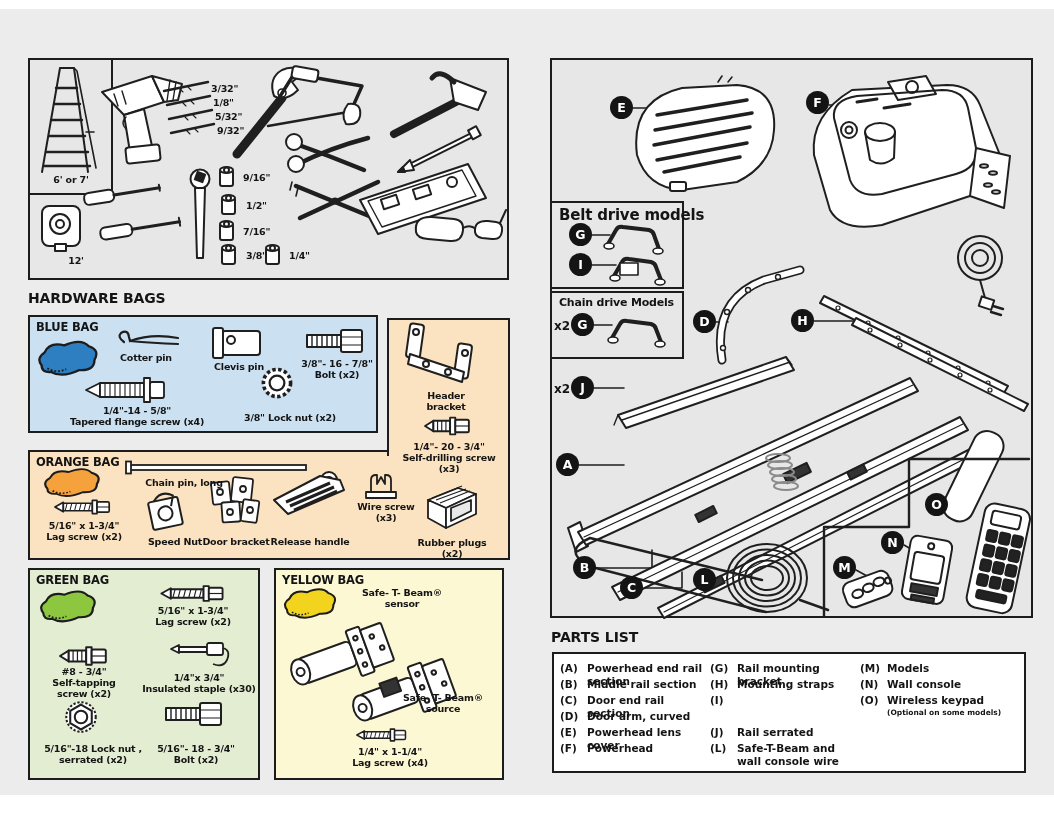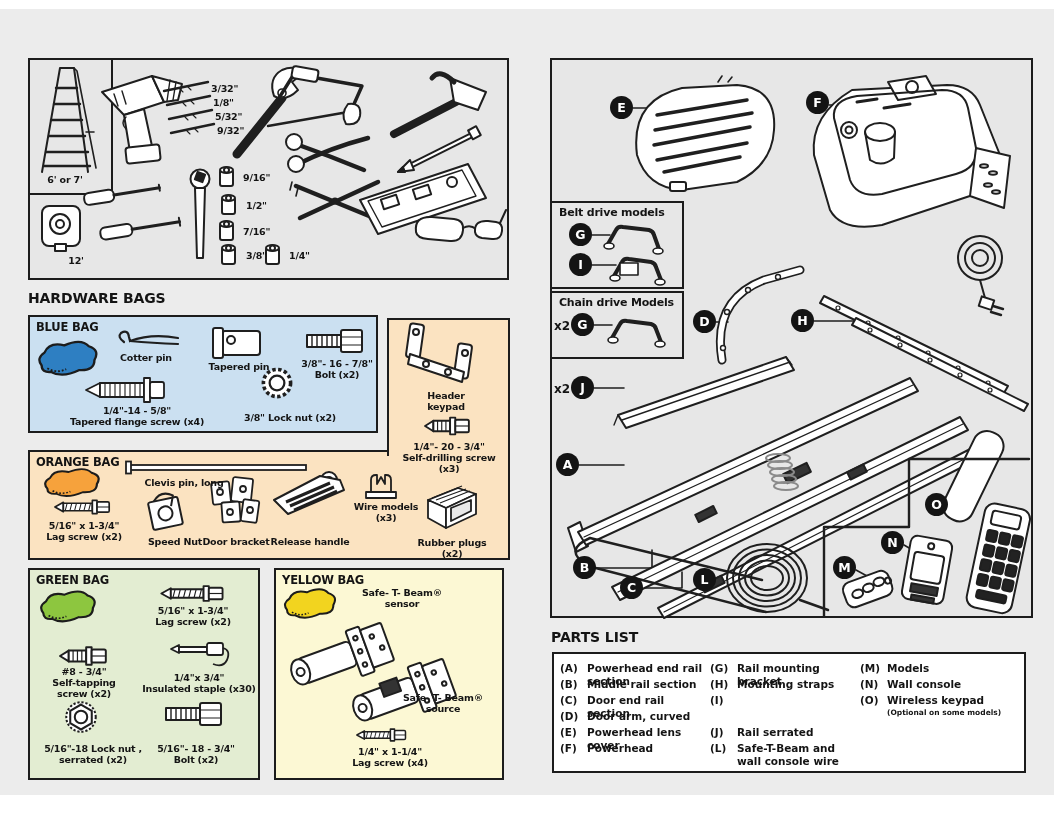--- a/index.html
+++ b/index.html
@@ -206,21 +206,21 @@
 
     <g>
       <path d="M386,172 Q384,156 402,157 L424,159 Q434,160 433,170 Q432,182 420,181 L398,179 Q387,178 386,172 Z"></path>
       <path d="M433,168 q7,-4 13,1" fill="none" stroke-width="2"></path>
       <path d="M445,172 Q444,160 458,161 L466,162 Q473,163 472,171 Q471,180 462,179 L452,178 Q446,177 445,172 Z"></path>
       <path d="M470,163 L476,150" fill="none" stroke-width="2"></path>
     </g>
   </g>
 </svg>
 
-<div class="lbl" style="left:32px;top:174px;width:66px">6' or 7'</div>
+<div class="lbl" style="left:38px;top:174px;width:66px">6' or 7'</div>
 <div class="lbl" style="left:56px;top:255px;width:40px">12'</div>
 <div class="lbl tl" style="left:211px;top:83px;width:40px">3/32"</div>
 <div class="lbl tl" style="left:213px;top:97px;width:40px">1/8"</div>
 <div class="lbl tl" style="left:215px;top:111px;width:40px">5/32"</div>
 <div class="lbl tl" style="left:217px;top:125px;width:40px">9/32"</div>
 <div class="lbl tl" style="left:243px;top:172px;width:44px">9/16"</div>
 <div class="lbl tl" style="left:246px;top:200px;width:44px">1/2"</div>
 <div class="lbl tl" style="left:243px;top:226px;width:44px">7/16"</div>
 <div class="lbl tl" style="left:246px;top:250px;width:44px">3/8"</div>
 <div class="lbl tl" style="left:289px;top:250px;width:44px">1/4"</div>
@@ -239,21 +239,21 @@
   </g>
 </svg>
 <div class="lbl" style="left:104px;top:352px;width:84px">Cotter pin</div>
 <svg class="ic" style="left:210px;top:327px" width="56" height="34" viewBox="0 0 56 34">
   <g fill="#fff" stroke="#1f1f1f" stroke-width="2" stroke-linejoin="round">
     <rect x="12" y="4" width="38" height="24" rx="3"></rect>
         <rect x="3" y="1" width="10" height="30" rx="2"></rect>
         <circle cx="21" cy="13" r="4"></circle>
   </g>
 </svg>
-<div class="lbl" style="left:202px;top:361px;width:74px">Tapered pin</div>
+<div class="lbl" style="left:202px;top:361px;width:74px">Clevis pin</div>
 <svg class="ic" style="left:305px;top:328px" width="62" height="26">
       <use href="#bolt"></use>
     </svg>
 <div class="lbl" style="left:294px;top:358px;width:86px">3/8"- 16 - 7/8"
 Bolt (x2)</div>
 <svg class="ic" style="left:84px;top:376px" width="84" height="28" viewBox="0 0 84 28">
   <g fill="#fff" stroke="#1f1f1f" stroke-width="1.8" stroke-linejoin="round">
     <polygon points="2,14 16,7 16,21"></polygon>
         <rect x="16" y="7" width="44" height="14"></rect>
     <path d="M21,7 V21 M26,7 V21 M31,7 V21 M36,7 V21 M41,7 V21 M46,7 V21 M51,7 V21 M56,7 V21" stroke-width="1.1"></path>
@@ -273,21 +273,21 @@
 <div class="ttl" style="left:36px;top:455px">ORANGE BAG</div>
 <svg class="ic" style="left:42px;top:466px;color:#f6a23c" width="62" height="36" viewBox="0 0 70 48" preserveAspectRatio="none">
       <use href="#bag"></use>
     </svg>
 <svg class="ic" style="left:124px;top:458px" width="190" height="18" viewBox="0 0 190 18">
   <g fill="#fff" stroke="#1f1f1f" stroke-width="1.8">
         <rect x="6" y="7" width="176" height="5"></rect>
         <rect x="2" y="3.5" width="5" height="12"></rect>
       </g>
 </svg>
-<div class="lbl" style="left:134px;top:477px;width:100px">Clevis pin, long</div>
+<div class="lbl" style="left:134px;top:477px;width:100px">Chain pin, long</div>
 <svg class="ic" style="left:54px;top:498px" width="58" height="18">
       <use href="#lag"></use>
     </svg>
 <div class="lbl" style="left:34px;top:520px;width:100px">5/16" x 1-3/4"
 Lag screw (x2)</div>
 <svg class="ic" style="left:146px;top:489px" width="42" height="44" viewBox="0 0 42 44">
   <g fill="#fff" stroke="#1f1f1f" stroke-width="2" stroke-linejoin="round" transform="rotate(-12 21 22)">
     <rect x="4" y="10" width="30" height="28" rx="2"></rect>
         <circle cx="19" cy="24" r="7"></circle>
     <path d="M10,10 Q19,0 30,8 L26,18" fill="none"></path>
@@ -315,21 +315,21 @@
     <path d="M14,34 L58,15 M18,38 L62,19 M22,42 L65,23" stroke-width="3" stroke="#1f1f1f"></path>
   </g>
 </svg>
 <div class="lbl" style="left:268px;top:536px;width:84px">Release handle</div>
 <svg class="ic" style="left:364px;top:468px" width="34" height="32" viewBox="0 0 34 32">
   <g fill="#fff" stroke="#1f1f1f" stroke-width="1.8" stroke-linejoin="round">
     <rect x="2" y="24" width="30" height="6"></rect>
     <path d="M7,24 V12 Q7,7 12,7 L13,7 V16 L17,9 L21,16 V7 L22,7 Q27,7 27,12 V24" fill="none"></path>
   </g>
 </svg>
-<div class="lbl" style="left:350px;top:501px;width:72px">Wire  models (x3)</div>
+<div class="lbl" style="left:350px;top:501px;width:72px">Wire  screw (x3)</div>
 <svg class="ic" style="left:424px;top:483px" width="56" height="50" viewBox="0 0 56 48">
   <g fill="#fff" stroke="#1f1f1f" stroke-width="1.8" stroke-linejoin="round">
     <polygon points="4,16 34,4 52,10 22,24"></polygon>
     <polygon points="4,16 22,24 22,44 4,34"></polygon>
     <polygon points="22,24 52,10 52,30 22,44"></polygon>
     <polygon points="27,24 47,16 47,27 27,37" fill="#e8e8e8"></polygon>
     <path d="M8,14 L38,2 M12,16 L42,5 M16,19 L46,7" stroke-width="1.3"></path>
   </g>
 </svg>
 <div class="lbl" style="left:412px;top:537px;width:80px">Rubber plugs (x2)</div>
@@ -337,21 +337,21 @@
   <g fill="#fff" stroke="#1f1f1f" stroke-width="2" stroke-linejoin="round">
     <rect x="6" y="2" width="14" height="34" rx="3" transform="rotate(8 13 19)"></rect>
         <circle cx="14" cy="10" r="3"></circle>
     <rect x="54" y="22" width="14" height="34" rx="3" transform="rotate(8 61 39)"></rect>
         <circle cx="63" cy="31" r="3"></circle>
     <polygon points="8,32 62,50 60,60 6,42"></polygon>
         <circle cx="24" cy="42" r="3"></circle>
         <circle cx="46" cy="50" r="3"></circle>
   </g>
 </svg>
-<div class="lbl" style="left:408px;top:390px;width:76px">Header keypad</div>
+<div class="lbl" style="left:408px;top:390px;width:76px">Header bracket</div>
 <svg class="ic" style="left:424px;top:414px" width="48" height="24">
       <use href="#sds"></use>
     </svg>
 <div class="lbl" style="left:394px;top:441px;width:110px">1/4"- 20 - 3/4"
 Self-drilling screw (x3)</div>
 
 <div class="panel" style="left:28px;top:568px;width:232px;height:212px;background:#e3edd2;z-index:1"></div>
 <div class="ttl" style="left:36px;top:573px">GREEN BAG</div>
 <svg class="ic" style="left:38px;top:588px;color:#8dc63f" width="62" height="40" viewBox="0 0 70 48" preserveAspectRatio="none">
       <use href="#bag"></use>
@@ -428,21 +428,21 @@
 </svg>
 <svg class="ic" style="left:356px;top:727px" width="52" height="16">
       <use href="#lag"></use>
     </svg>
 <div class="lbl" style="left:350px;top:746px;width:80px">1/4" x 1-1/4"
 Lag screw (x4)</div>
 
 <div class="panel gpanel" style="left:550px;top:58px;width:483px;height:560px;z-index:1"></div>
 <div class="panel" style="left:550px;top:201px;width:134px;height:88px;background:transparent;z-index:2"></div>
 <div class="panel" style="left:550px;top:291px;width:134px;height:68px;background:transparent;z-index:2"></div>
-<div class="ttl" style="left:559px;top:206px;font-size:11px">Belt drive models</div>
+<div class="ttl" style="left:559px;top:206px;font-size:15px">Belt drive models</div>
 <div class="ttl" style="left:559px;top:296px;font-size:11px">Chain drive Models</div>
 
 <svg class="ic" style="left:552px;top:60px" width="477" height="556" viewBox="0 0 477 556">
   <g fill="#fff" stroke="#1f1f1f" stroke-width="2" stroke-linejoin="round" stroke-linecap="round">
 
     <g stroke-width="1.6" fill="none">
       <path d="M81,48 H105 M277,45 H305 M40,175 H58 M40,205 H64 M42,265 H60 M164,262 H176 M262,261 H310 M42,328 H72 M27,405 H72 M44,508 H100 V490 M91,528 H130 V512 M164,520 H180 M304,510 L315,516 M352,485 L364,492 M396,446 L410,450"></path>
     </g>
 
     <g>

